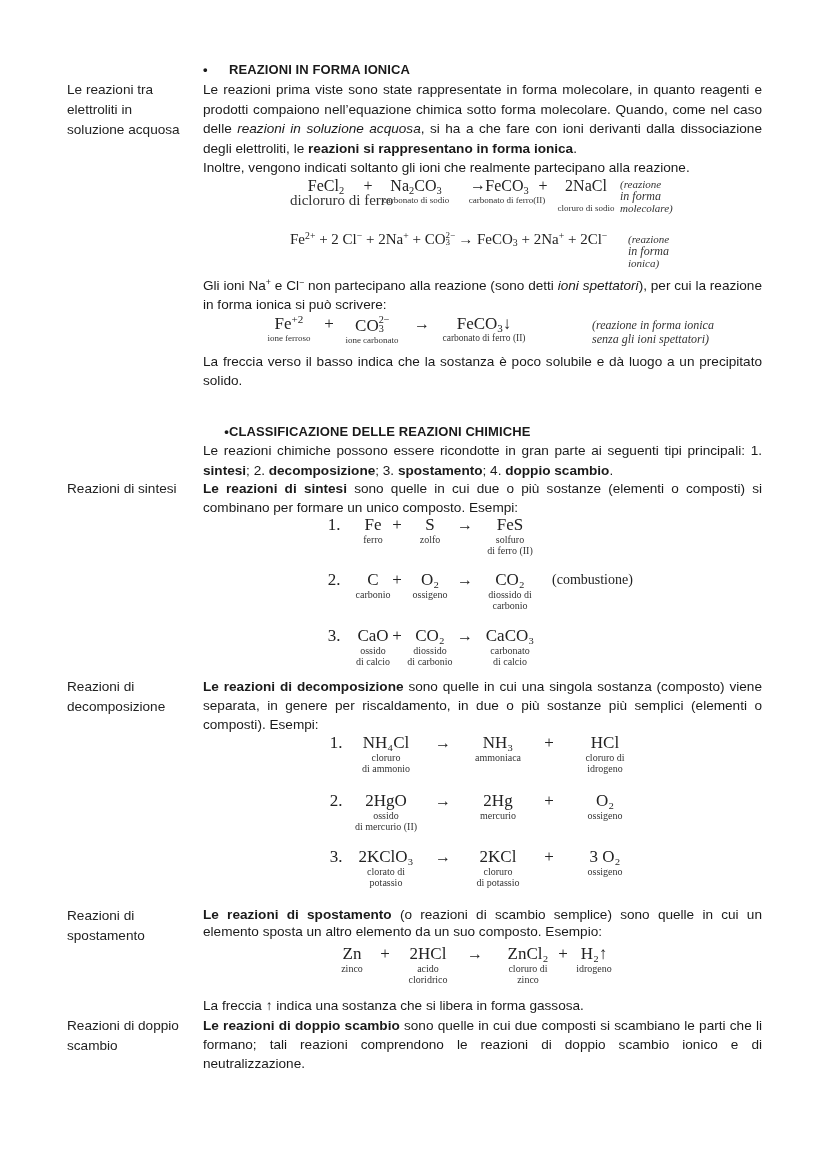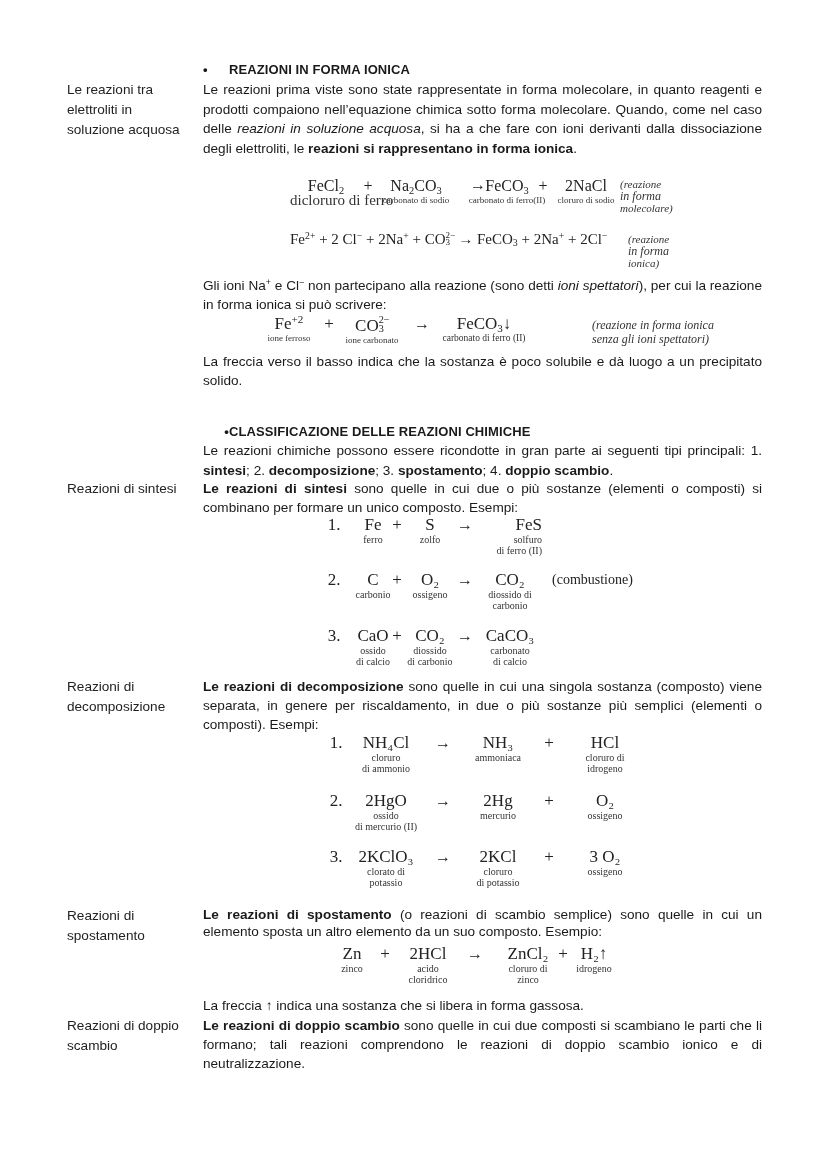--- a/index.html
+++ b/index.html
@@ -30,41 +30,42 @@
 </div>
 
 <div class="side" style="top:80px;">
   <div>Le reazioni tra</div>
   <div>elettroliti in</div>
   <div>soluzione acquosa</div>
 </div>
 
 <div class="para" style="top:80px;line-height:19.5px;">
   <span>Le reazioni prima viste sono state rappresentate in forma molecolare, in quanto reagenti e prodotti compaiono nell’equazione chimica sotto forma molecolare. Quando, come nel caso delle </span><i>reazioni in soluzione acquosa</i><span>, si ha a che fare con ioni derivanti dalla dissociazione degli elettroliti, le </span><b>reazioni si rappresentano in forma ionica</b><span>.</span><br>
+  <span>Inoltre, vengono indicati soltanto gli ioni che realmente partecipano alla reazione.</span>
 </div>
 
 <div class="eq" style="left:0;top:0;">
   <div class="term" style="left:290px;top:177px;width:72px;">
     <div class="f"><span>FeCl</span><sub>2</sub></div>
     <div class="lab" style="font-size:15px;">dicloruro di ferro</div>
   </div>
   <div class="term f" style="left:362px;top:177px;width:12px;">+</div>
   <div class="term" style="left:372px;top:177px;width:88px;">
     <div class="f"><span>Na</span><sub>2</sub><span>CO</span><sub>3</sub></div>
     <div class="lab" style="font-size:9px;">carbonato di sodio</div>
   </div>
   <div class="term f" style="left:470px;top:176px;width:16px;">→</div>
   <div class="term" style="left:458px;top:177px;width:98px;">
     <div class="f"><span>FeCO</span><sub>3</sub></div>
     <div class="lab" style="font-size:9px;">carbonato di ferro(II)</div>
   </div>
   <div class="term f" style="left:537px;top:177px;width:12px;">+</div>
   <div class="term" style="left:553px;top:177px;width:66px;">
     <div class="f">2NaCl</div>
-    <div class="lab" style="font-size:9px;">cloruro di sodio</div>
+    <div class="lab" style="font-size:9px;margin-top:8px;">cloruro di sodio</div>
   </div>
   <div class="term note" style="left:620px;top:178px;text-align:left;line-height:12px;">
     <div>(reazione</div>
     <div style="font-size:12px;">in forma</div>
     <div style="text-align:right;">molecolare)</div>
   </div>
 </div>
 
 <div class="eq" style="left:290px;top:229px;">
   <div class="f" style="white-space:nowrap;font-size:15px;">
@@ -123,21 +124,21 @@
     <div class="term eq" style="left:350px;top:515px;width:46px;">
       <div class="fl">Fe</div>
       <div class="lab">ferro</div>
     </div>
     <div class="term eq fl" style="left:390px;top:515px;width:14px;">+</div>
     <div class="term eq" style="left:402px;top:515px;width:56px;">
       <div class="fl">S</div>
       <div class="lab">zolfo</div>
     </div>
     <div class="term eq f" style="left:456px;top:516px;width:18px;">→</div>
-    <div class="term eq" style="left:478px;top:515px;width:64px;text-align:right;">
+    <div class="term eq" style="left:478px;top:515px;width:64px;">
       <div class="fl">FeS</div>
       <div class="lab">solfuro</div>
       <div class="lab">di ferro (II)</div>
     </div>
     <div class="term eq fl" style="left:326px;top:570px;width:16px;">2.</div>
     <div class="term eq" style="left:350px;top:570px;width:46px;">
       <div class="fl">C</div>
       <div class="lab">carbonio</div>
     </div>
     <div class="term eq fl" style="left:390px;top:570px;width:14px;">+</div>

